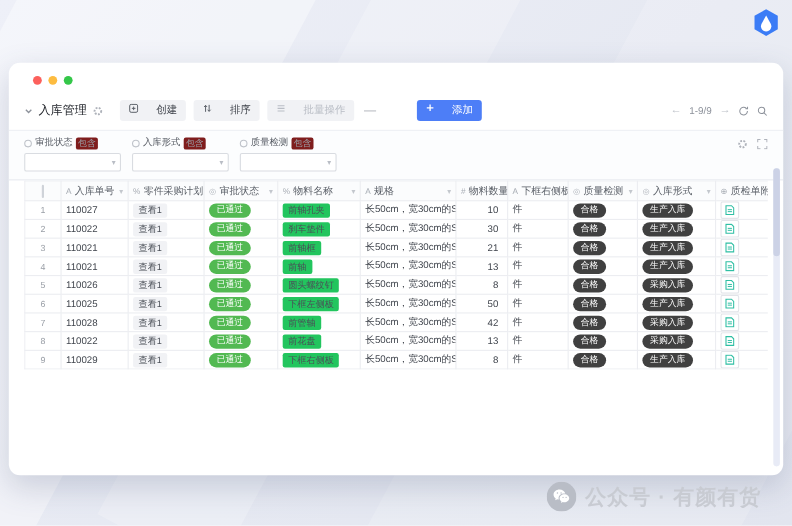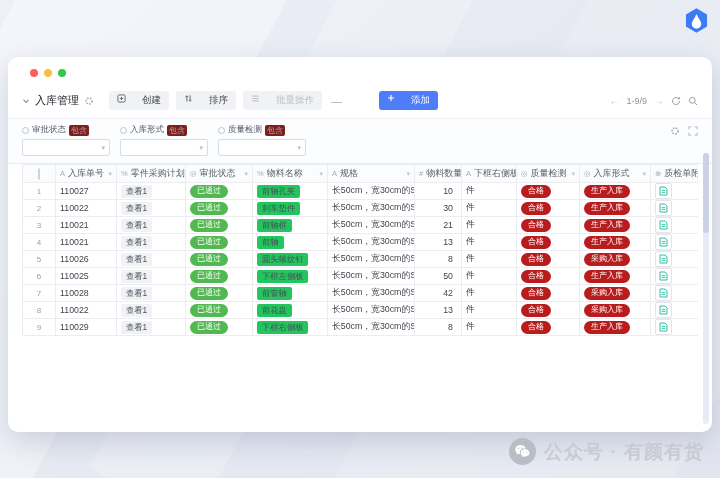--- a/index.html
+++ b/index.html
@@ -58,32 +58,32 @@
   .th-inner{display:flex;align-items:center;gap:3px;}
   .col-icon{color:#a7acb4;font-size:7.5px;}
   .th-caret{margin-left:auto;color:#c3c7cd;font-size:7px;}
   td{height:16px;font-size:8.8px;color:#40454d;padding:0 4px;white-space:nowrap;overflow:hidden;}
   .c-check{width:24px;text-align:center;}
   .c-num{text-align:center;color:#999ea6;font-size:8px;}
   .c-qty{text-align:right;padding-right:8px;}
   .checkbox{width:9px;height:9px;border:1px solid #cfd3d9;border-radius:2px;background:#fff;margin:0 auto;}
   .pill{display:inline-block;padding:1.5px 7px;border-radius:9px;color:#fff;font-size:8px;line-height:1.25;}
   .pill-green{background:#52b952;}
-  .pill-blue{background:#b91c1c;text-align:center;}
+  .pill-blue{background:#404040;text-align:center;}
   .tag{display:inline-block;background:#f1f2f5;border-radius:2px;padding:1px 5px;font-size:8.3px;color:#4a4f57;}
   .tag-mat{background:#22c55e;}
   .attach-box{width:15px;height:14px;border:1px solid #e2e4e9;border-radius:2px;
     display:inline-flex;align-items:center;justify-content:center;background:#fff;}
 
   
   .scrollbar{position:absolute;top:96px;bottom:8px;right:3px;width:6px;border-radius:3px;background:#e8ebf6;}
   .scroll-thumb{width:100%;height:80px;border-radius:3px;background:#ccd2e6;}
 
   
-  .watermark{position:absolute;right:16px;bottom:13px;display:flex;align-items:center;gap:8px;z-index:3;}
+  .watermark{position:absolute;right:28px;bottom:13px;display:flex;align-items:center;gap:8px;z-index:3;}
   .wm-text{font-size:19px;color:#c8cbd2;font-weight:600;letter-spacing:1px;}
 
   .icon-grey{color:#a7acb4;line-height:0;}
 </style>
 </head>
 <body>
 
 <div class="page">
   <div class="stripe s1"></div>
   <div class="stripe s2"></div>

